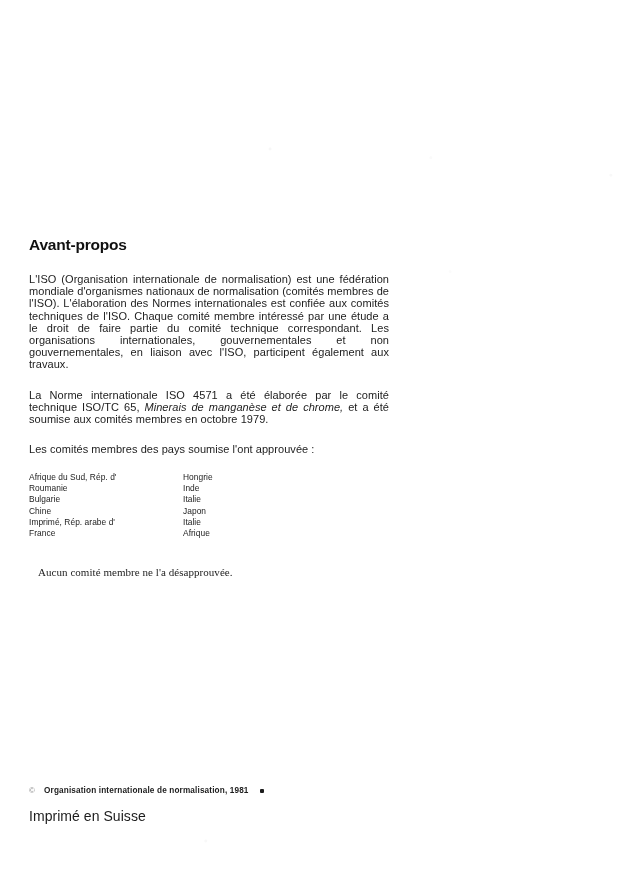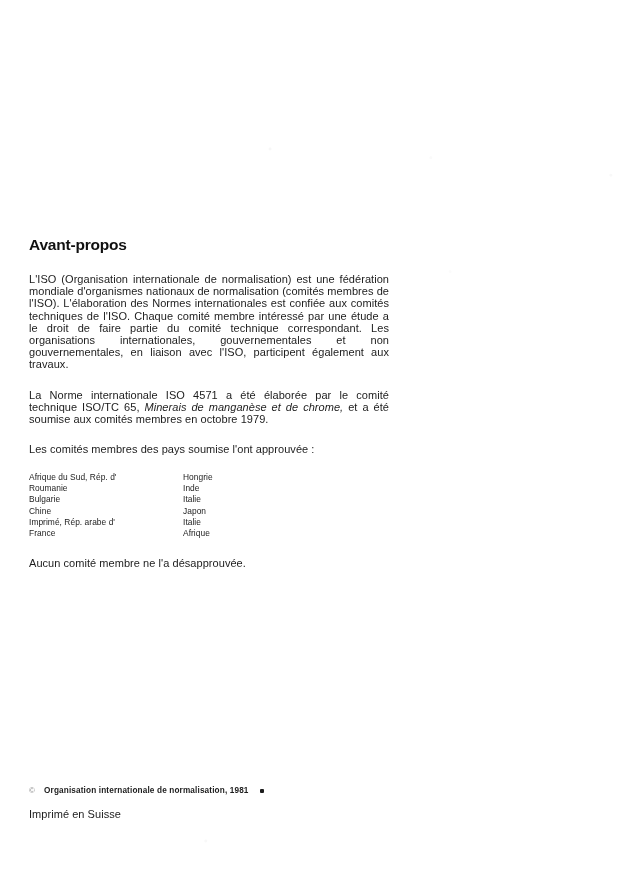--- a/index.html
+++ b/index.html
@@ -127,21 +127,21 @@
     display: inline-block;
     width: 4px;
     height: 4px;
     background: #1c1c1c;
     border-radius: 1px;
     margin-left: 11px;
   }
 
   .printed-in {
     margin-top: 13px;
-    font-size: 11px;
+    font-size: 14px;
     font-weight: normal;
     color: #1c1c1c;
     letter-spacing: 0.05px;
   }
 </style>
 </head>
 <body>
 
 <div class="page">
 
@@ -176,21 +176,21 @@
       <span class="country-item">Inde</span>
       <span class="country-item">Italie</span>
       <span class="country-item">Japon</span>
       <span class="country-item">Italie</span>
       <span class="country-item">Afrique</span>
     </div>
 
 
   </div>
 
-  <p class="para closing" style="position:absolute; left:29px; top:557px; width:360px; margin:0;">Aucun comité membre ne l'a désapprouvée.</p>
+  <p class="para closing" style="position:absolute; left:29px; top:557px; width:360px; margin:9px;font-family:Liberation Serif, serif;">Aucun comité membre ne l'a désapprouvée.</p>
 
   <div class="footer">
     <div class="copyright">
       <span class="copyright-sym">©</span>
       <span>Organisation internationale de normalisation, 1981</span>
       <span class="iso-mark"></span>
     </div>
     <div class="printed-in">Imprimé en Suisse</div>
   </div>
 

